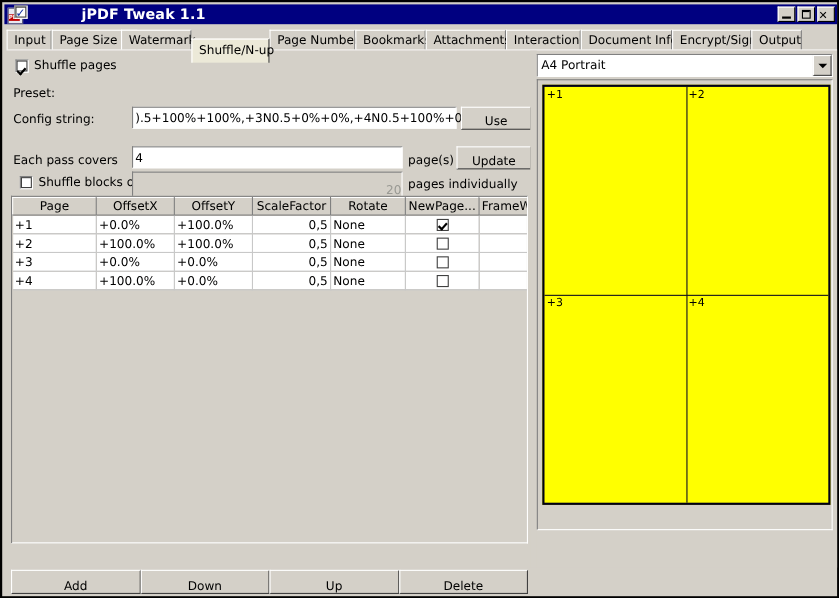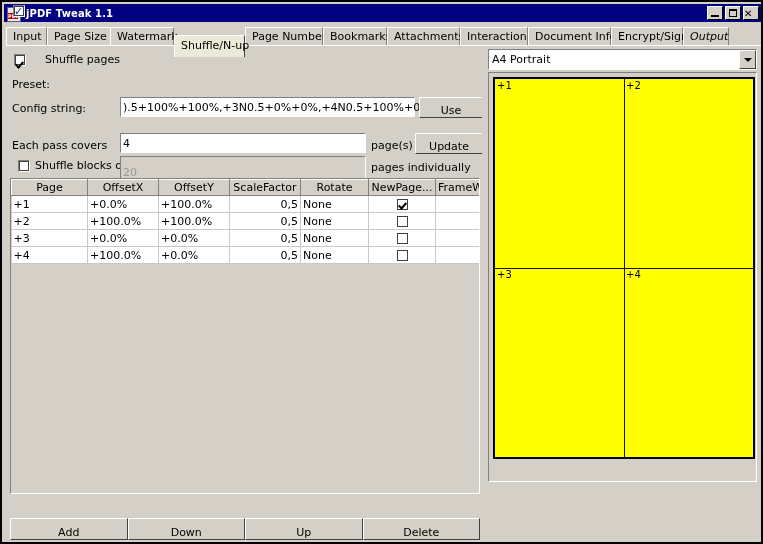--- a/index.html
+++ b/index.html
@@ -15,21 +15,21 @@
        border-bottom:2px solid #000;box-sizing:border-box;}
 
   
   .titlebar{position:absolute;left:2px;top:2px;width:757px;height:18px;
             background:#000080;display:flex;align-items:center;}
   .app-icon{width:16px;height:15px;margin-left:2px;position:relative;flex:0 0 auto;}
   .app-icon .doc{position:absolute;left:1px;top:1px;width:12px;height:13px;background:#e8e8f0;border:1px solid #5a5a80;}
   .app-icon .pdf{position:absolute;left:2px;top:7px;width:10px;height:6px;background:#c00000;color:#fff;
                  font-size:5px;line-height:6px;text-align:center;font-weight:bold;font-family:"DejaVu Sans",sans-serif;}
   .app-icon .chk{position:absolute;left:7px;top:-1px;color:#1030a0;font-size:11px;line-height:11px;font-weight:bold;}
-  .title-text{color:#fff;font-weight:bold;font-size:10px;margin-left:4px;letter-spacing:0.1px;}
+  .title-text{color:#fff;font-weight:bold;font-size:13px;margin-left:4px;letter-spacing:0.1px;padding-left:48px;}
   .tb-buttons{position:absolute;right:2px;top:2px;display:flex;gap:2px;}
   .tb-btn{width:16px;height:14px;background:#d4d0c8;
           border-top:1px solid #fff;border-left:1px solid #fff;
           border-right:1px solid #000;border-bottom:1px solid #000;
           position:relative;box-sizing:border-box;}
   .tb-btn i{position:absolute;display:block;background:#000;}
   .tb-min i{left:3px;bottom:2px;width:8px;height:2px;}
   .tb-max i{left:3px;top:2px;width:8px;height:8px;border:1px solid #000;background:none;box-sizing:border-box;}
   .tb-max i:after{content:"";position:absolute;left:0;top:0;right:0;height:1px;background:#000;}
   .tb-cls .x{left:0;top:0;width:100%;height:100%;background:none;
@@ -154,29 +154,29 @@
     <div class="tab" style="left:0px;width:41px;"><span>Input</span></div>
     <div class="tab" style="left:41px;width:78px;"><span>Page Size</span></div>
     <div class="tab" style="left:104px;width:64px;"><span>Watermark</span></div>
     <div class="tab active" style="left:168px;width:71px;"><span>Shuffle/N-up</span></div>
     <div class="tab" style="left:239px;width:78px;"><span>Page Numbers</span></div>
     <div class="tab" style="left:317px;width:64px;"><span>Bookmarks</span></div>
     <div class="tab" style="left:381px;width:73px;"><span>Attachments</span></div>
     <div class="tab" style="left:454px;width:68px;"><span>Interaction</span></div>
     <div class="tab" style="left:522px;width:83px;"><span>Document Info</span></div>
     <div class="tab" style="left:605px;width:72px;"><span>Encrypt/Sign</span></div>
-    <div class="tab" style="left:677px;width:46px;font-style:italic;"><span>Output</span></div>
+    <div class="tab" style="left:677px;width:46px;"><span>Output</span></div>
   </div>
   <div class="tabline"></div>
 
   <div class="content">
 
     <div class="leftpane">
 
-      <div class="row" style="left:8px;top:7px;display:flex;align-items:center;gap:19px;">
+      <div class="row" style="left:8px;top:7px;display:flex;align-items:center;gap:5px;">
         <span class="chk checked"></span>
         <span class="lbl">Shuffle pages</span>
       </div>
 
       <div class="row lbl" style="left:6px;top:32px;">Preset:</div>
 
       <div class="row lbl" style="left:6px;top:56px;">Config string:</div>
 
       <div class="row field" style="left:114px;top:51px;width:295px;height:20px;">
         <span>).5+100%+100%,+3N0.5+0%+0%,+4N0.5+100%+0%,</span>
@@ -191,21 +191,21 @@
       </div>
       <div class="row lbl" style="left:365px;top:93px;">page(s)</div>
       <div class="row btn" style="left:409px;top:87px;width:68px;height:21px;">
         <span>Update</span>
       </div>
 
       <div class="row" style="left:12px;top:113px;display:flex;align-items:center;gap:5px;">
         <span class="chk"></span>
         <span class="lbl">Shuffle blocks of</span>
       </div>
-      <div class="row field disabled" style="left:114px;top:110px;width:246px;height:33px;">
+      <div class="row field disabled" style="left:114px;top:110px;width:246px;height:33px;justify-content:flex-end;">
         <span>20</span>
       </div>
       <div class="row lbl" style="left:365px;top:115px;">pages individually</div>
 
       <div class="tblwrap">
         <table class="grid">
           <colgroup>
             <col style="width:76px">
               <col style="width:71px">
               <col style="width:71px">

